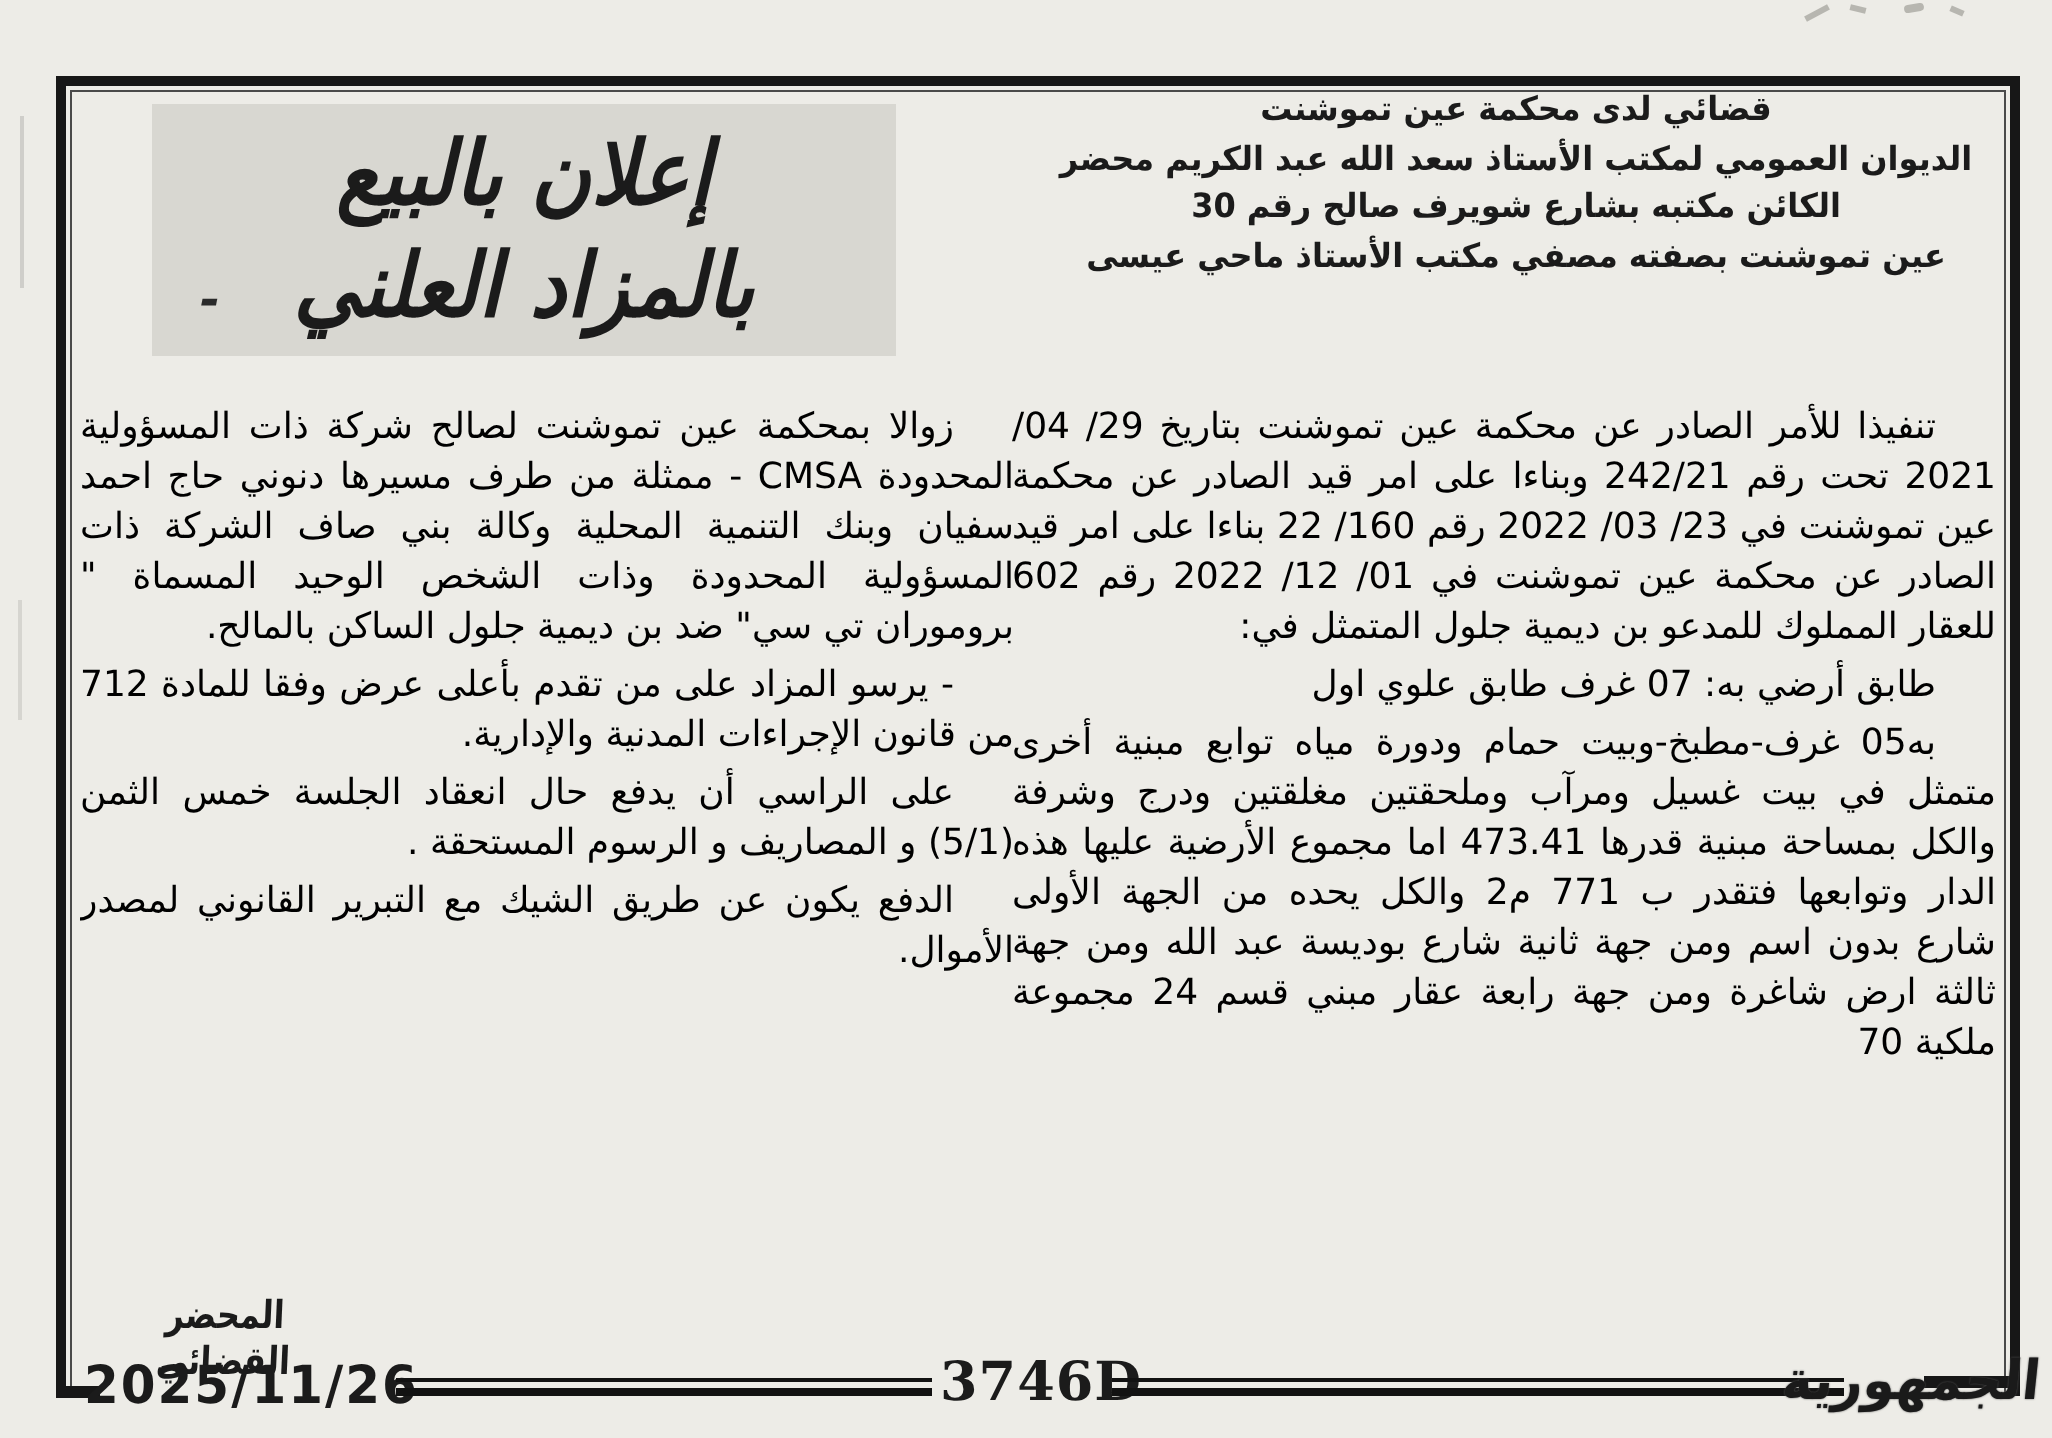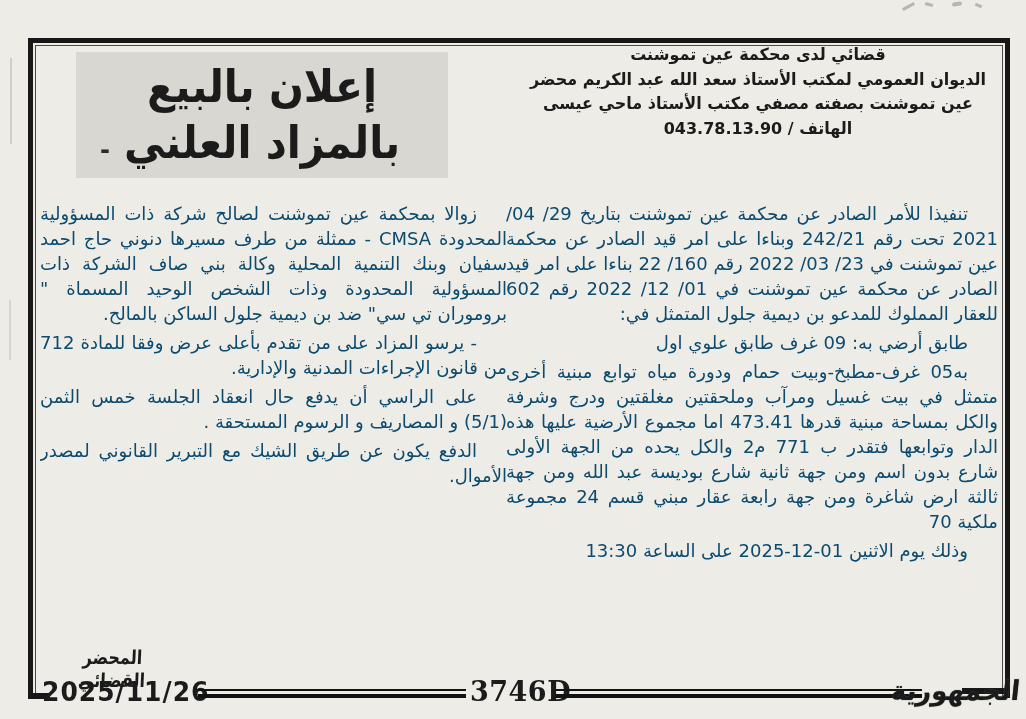--- a/index.html
+++ b/index.html
@@ -35,21 +35,21 @@
     border-right:1px solid #4a4a4a;
   }
   .foot-left  { position:absolute; left:28px;  top:693px; width:22px; height:6px; background:#171717; }
   .foot-right { position:absolute; left:962px; top:688px; width:48px; height:6px; background:#171717; }
 
   
   .title-panel {
     position:absolute; left:76px; top:52px; width:372px; height:126px;
     background:#d8d7d1;
     display:flex; flex-direction:column; justify-content:center;
-    text-align:center; direction:rtl;
+    text-align:center; direction:rtl;font-style:italic;
   }
   .title-line {
     font-size:41px; font-weight:bold; line-height:56px;
     letter-spacing:-1px; transform:scaleY(1.08);
   }
   .title-dash {
     position:absolute; left:24px; top:84px;
     font-size:24px; font-weight:bold; color:#2a2a2a;
   }
 
@@ -60,21 +60,21 @@
     font-weight:bold; font-size:16px; line-height:23.5px;
     transform:scaleY(1.04);
   }
   .header-line { white-space:nowrap; overflow:hidden; }
 
   
   .col {
     position:absolute; top:201px;
     direction:rtl; text-align:justify;
     font-size:18px; line-height:25px;
-    color:#0c4a6e;
+    color:#000000;
     overflow:hidden;
   }
   .col p { text-indent:30px; margin-bottom:4px; }
   .col-first  { left:506px; width:492px; height:487px; }
   .col-second { left:40px;  width:467px; height:458px; }
 
   
   .signature {
     position:absolute; left:50px; top:650px; width:124px;
     direction:rtl; text-align:center;
@@ -121,29 +121,28 @@
 
   <div class="title-panel">
     <div class="title-line">إعلان بالبيع</div>
     <div class="title-line">بالمزاد العلني</div>
     <span class="title-dash">-</span>
   </div>
 
   <div class="header-block">
     <div class="header-line">قضائي لدى محكمة عين تموشنت</div>
     <div class="header-line">الديوان العمومي لمكتب الأستاذ سعد الله عبد الكريم محضر</div>
+    <div class="header-line">الكائن مكتبه بشارع شويرف صالح رقم 30</div>
     <div class="header-line">عين تموشنت بصفته مصفي مكتب الأستاذ ماحي عيسى</div>
-    <div class="header-line">الهاتف / 043.78.13.90</div>
   </div>
 
   <div class="col col-first">
     <p>تنفيذا للأمر الصادر عن محكمة عين تموشنت بتاريخ 29/ 04/ 2021 تحت رقم 242/21 وبناءا على امر قيد الصادر عن محكمة عين تموشنت في 23/ 03/ 2022 رقم 160/ 22 بناءا على امر قيد الصادر عن محكمة عين تموشنت في 01/ 12/ 2022 رقم 602 للعقار المملوك للمدعو بن ديمية جلول المتمثل في:</p>
-    <p>طابق أرضي به: 09 غرف طابق علوي اول</p>
+    <p>طابق أرضي به: 07 غرف طابق علوي اول</p>
     <p>به05 غرف-مطبخ-وبيت حمام ودورة مياه توابع مبنية أخرى متمثل في بيت غسيل ومرآب وملحقتين مغلقتين ودرج وشرفة والكل بمساحة مبنية قدرها 473.41 اما مجموع الأرضية عليها هذه الدار وتوابعها فتقدر ب 771 م2 والكل يحده من الجهة الأولى شارع بدون اسم ومن جهة ثانية شارع بوديسة عبد الله ومن جهة ثالثة ارض شاغرة ومن جهة رابعة عقار مبني قسم 24 مجموعة ملكية 70</p>
-    <p>وذلك يوم الاثنين 01-12-2025 على الساعة 13:30</p>
   </div>
 
   <div class="col col-second">
     <p>زوالا بمحكمة عين تموشنت لصالح شركة ذات المسؤولية المحدودة CMSA - ممثلة من طرف مسيرها دنوني حاج احمد سفيان وبنك التنمية المحلية وكالة بني صاف الشركة ذات المسؤولية المحدودة وذات الشخص الوحيد المسماة " بروموران تي سي" ضد بن ديمية جلول الساكن بالمالح.</p>
     <p>- يرسو المزاد على من تقدم بأعلى عرض وفقا للمادة 712 من قانون الإجراءات المدنية والإدارية.</p>
     <p>على الراسي أن يدفع حال انعقاد الجلسة خمس الثمن (5/1) و المصاريف و الرسوم المستحقة .</p>
     <p>الدفع يكون عن طريق الشيك مع التبرير القانوني لمصدر الأموال.</p>
   </div>
 
   <div class="signature">المحضر القضائي</div>

